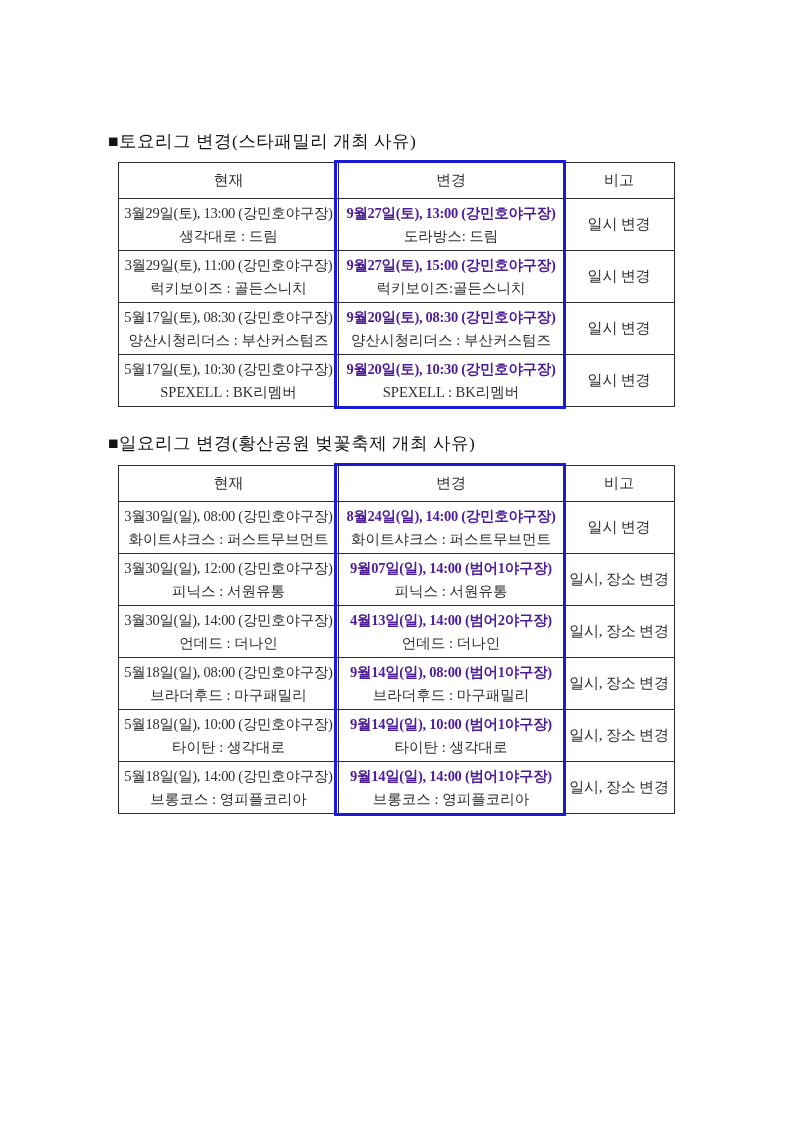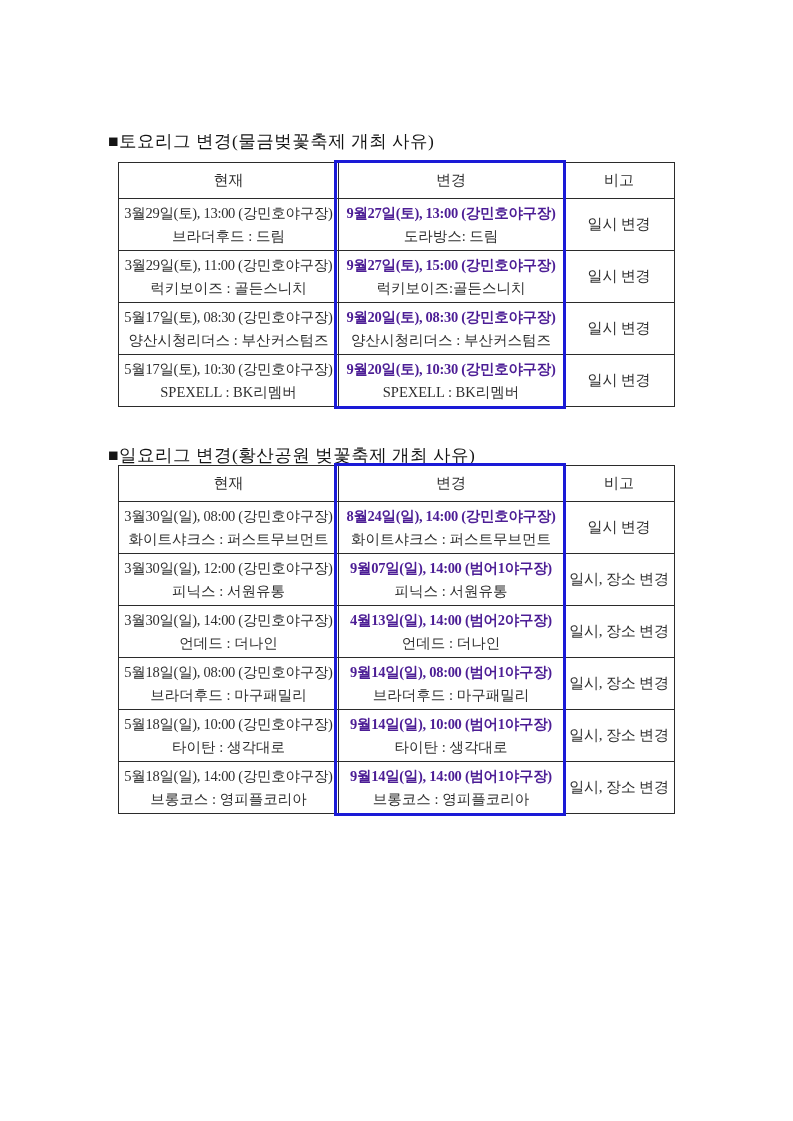--- a/index.html
+++ b/index.html
@@ -15,21 +15,21 @@
 
   .section-title {
     position:absolute;
     left:108px;
     font-size:17.5px;
     letter-spacing:0.5px;
     color:#141414;
     white-space:nowrap;
   }
   #saturday-title { top:129px; }
-  #sunday-title  { top:431px;margin-top:12px; }
+  #sunday-title  { top:431px; }
 
   .table-wrap { position:absolute; left:118px; width:556px; }
   #saturday-table-wrap { top:162px; }
   #sunday-table-wrap  { top:465px; }
 
   table.change-table {
     border-collapse:collapse;
     table-layout:fixed;
     width:556px;
     background:#ffffff;
@@ -65,42 +65,42 @@
     left:216px; width:232px;
     border:3.5px solid #1a1ad6;
     pointer-events:none;
   }
 </style>
 </head>
 <body>
 
 <div class="page">
 
-  <div class="section-title" id="saturday-title">■토요리그 변경(물금벚꽃축제 개최 사유)</div>
+  <div class="section-title" id="saturday-title">■토요리그 변경(스타패밀리 개최 사유)</div>
 
   <div class="table-wrap" id="saturday-table-wrap">
     <table class="change-table">
       <colgroup>
         <col class="c-current">
           <col class="c-changed">
           <col class="c-note">
       </colgroup>
       <thead>
         <tr>
           <th>현재</th>
           <th>변경</th>
           <th>비고</th>
         </tr>
       </thead>
       <tbody>
 
           <tr>
             <td>
               <span class="cell-line dt-line">3월29일(토), 13:00 (강민호야구장)</span>
-              <span class="cell-line">브라더후드 : 드림</span>
+              <span class="cell-line">생각대로 : 드림</span>
             </td>
             <td>
               <span class="cell-line dt-line red-line">9월27일(토), 13:00 (강민호야구장)</span>
               <span class="cell-line">도라방스: 드림</span>
             </td>
             <td>
               <span class="note-text">일시 변경</span>
             </td>
           </tr>
 

